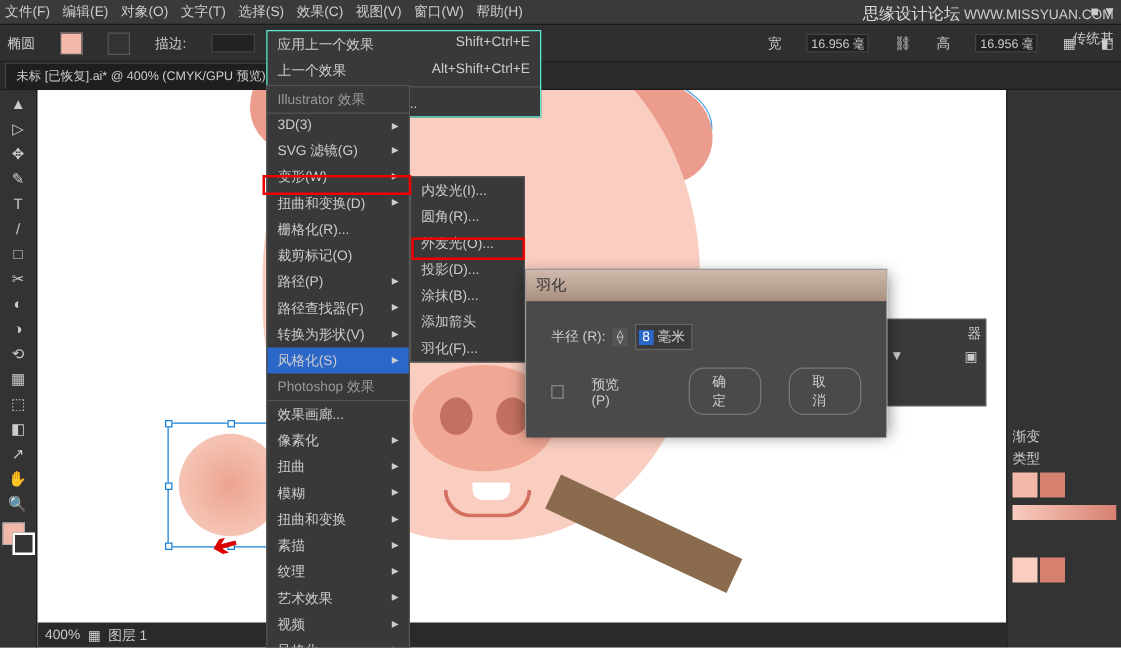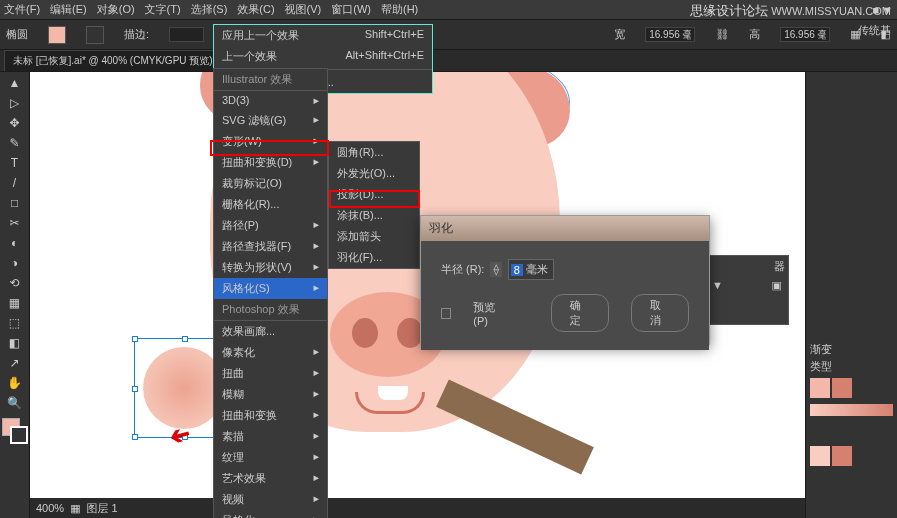--- a/index.html
+++ b/index.html
@@ -186,24 +186,24 @@
     </div>
   <div class="menu-item">
       <span>变形(W)</span>
       <span>▸</span>
     </div>
   <div class="menu-item">
       <span>扭曲和变换(D)</span>
       <span>▸</span>
     </div>
   <div class="menu-item">
+      <span>栅格化(R)...</span>
+    </div>
+  <div class="menu-item">
       <span>裁剪标记(O)</span>
-    </div>
-  <div class="menu-item">
-      <span>栅格化(R)...</span>
     </div>
   <div class="menu-item">
       <span>路径(P)</span>
       <span>▸</span>
     </div>
   <div class="menu-item">
       <span>路径查找器(F)</span>
       <span>▸</span>
     </div>
   <div class="menu-item">
@@ -250,20 +250,21 @@
       <span>视频</span>
       <span>▸</span>
     </div>
   <div class="menu-item">
       <span>风格化</span>
       <span>▸</span>
     </div>
 </div>
 
 <div class="submenu">
+  <div class="menu-item">内发光(I)...</div>
   <div class="menu-item">圆角(R)...</div>
   <div class="menu-item">外发光(O)...</div>
   <div class="menu-item">投影(D)...</div>
   <div class="menu-item">涂抹(B)...</div>
   <div class="menu-item">添加箭头</div>
   <div class="menu-item">羽化(F)...</div>
 </div>
 
 <div class="redbox1"></div>
 <div class="redbox2"></div>

